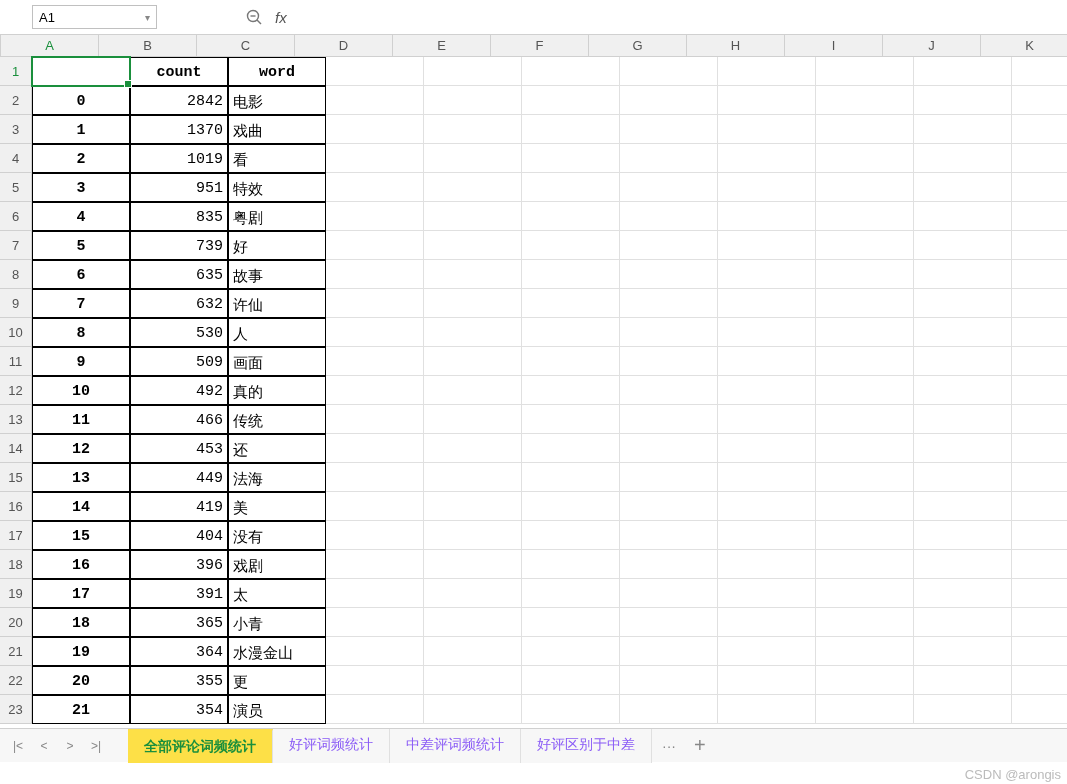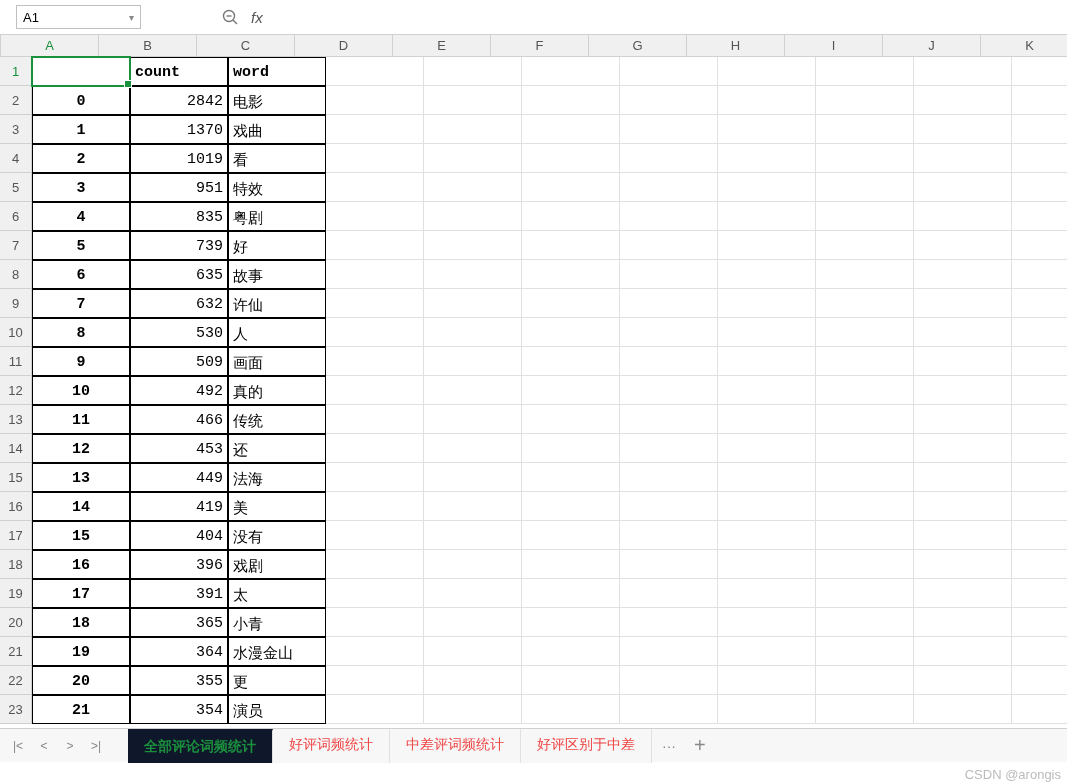--- a/index.html
+++ b/index.html
@@ -12,21 +12,22 @@
       height: 784px;
       position: relative;
     }
 
     
     .formula-bar {
       height: 35px;
       display: flex;
       align-items: center;
       border-bottom: 1px solid #d0d0d0;
-      padding-left: 16px;
+      padding-left: 32px;
+      gap: 8px;
     }
     .name-box {
       width: 125px;
       height: 24px;
       border: 1px solid #c0c0c0;
       padding: 2px 6px;
       font-size: 13px;
       display: flex;
       align-items: center;
       justify-content: space-between;
@@ -84,21 +85,21 @@
       border-right: 1px solid #e0e0e0;
       border-bottom: 1px solid #e0e0e0;
       padding: 2px 4px;
       line-height: 25px;
       font-size: 15px;
       white-space: nowrap;
       overflow: visible;
       flex-shrink: 0;
     }
     .cell.bordered { border: 1px solid #000; }
-    .cell.hdr { font-weight: bold; font-family: "Courier New", monospace; }
+    .cell.hdr { font-weight: bold; text-align: center; font-family: "Courier New", monospace; }
     .cell.idx { font-weight: bold; text-align: center; font-family: "Courier New", monospace; }
     .cell.num { text-align: right; font-family: "Courier New", monospace; }
     .cell.word { text-align: left; }
     .cell.selected {
       outline: 2px solid #1a8f3c;
       outline-offset: -1px;
       background: #fff;
       position: relative;
     }
     .cell.selected::after {
@@ -129,27 +130,27 @@
     .nav-btn {
       width: 24px; height: 24px;
       display: inline-flex; align-items: center; justify-content: center;
       color: #888; cursor: pointer;
       font-size: 12px;
     }
     .sheet-tabs { display: flex; margin-left: 20px; }
     .sheet-tab {
       padding: 7px 16px;
       font-size: 14px;
-      color: #ef4444;
+      color: #8b5cf6;
       cursor: pointer;
       border-right: 1px solid #e0e0e0;
       background: #f7f7f7;
     }
     .sheet-tab.active {
-      background: #0f172a;
+      background: #fde047;
       color: #1a8f3c;
       font-weight: bold;
       border-top: 2px solid transparent;
     }
     .tab-more { padding: 7px 10px; color: #888; cursor: pointer; }
     .tab-add { padding: 4px 8px; color: #888; font-size: 20px; cursor: pointer; }
 
     .watermark {
       position: absolute;
       bottom: 2px;

